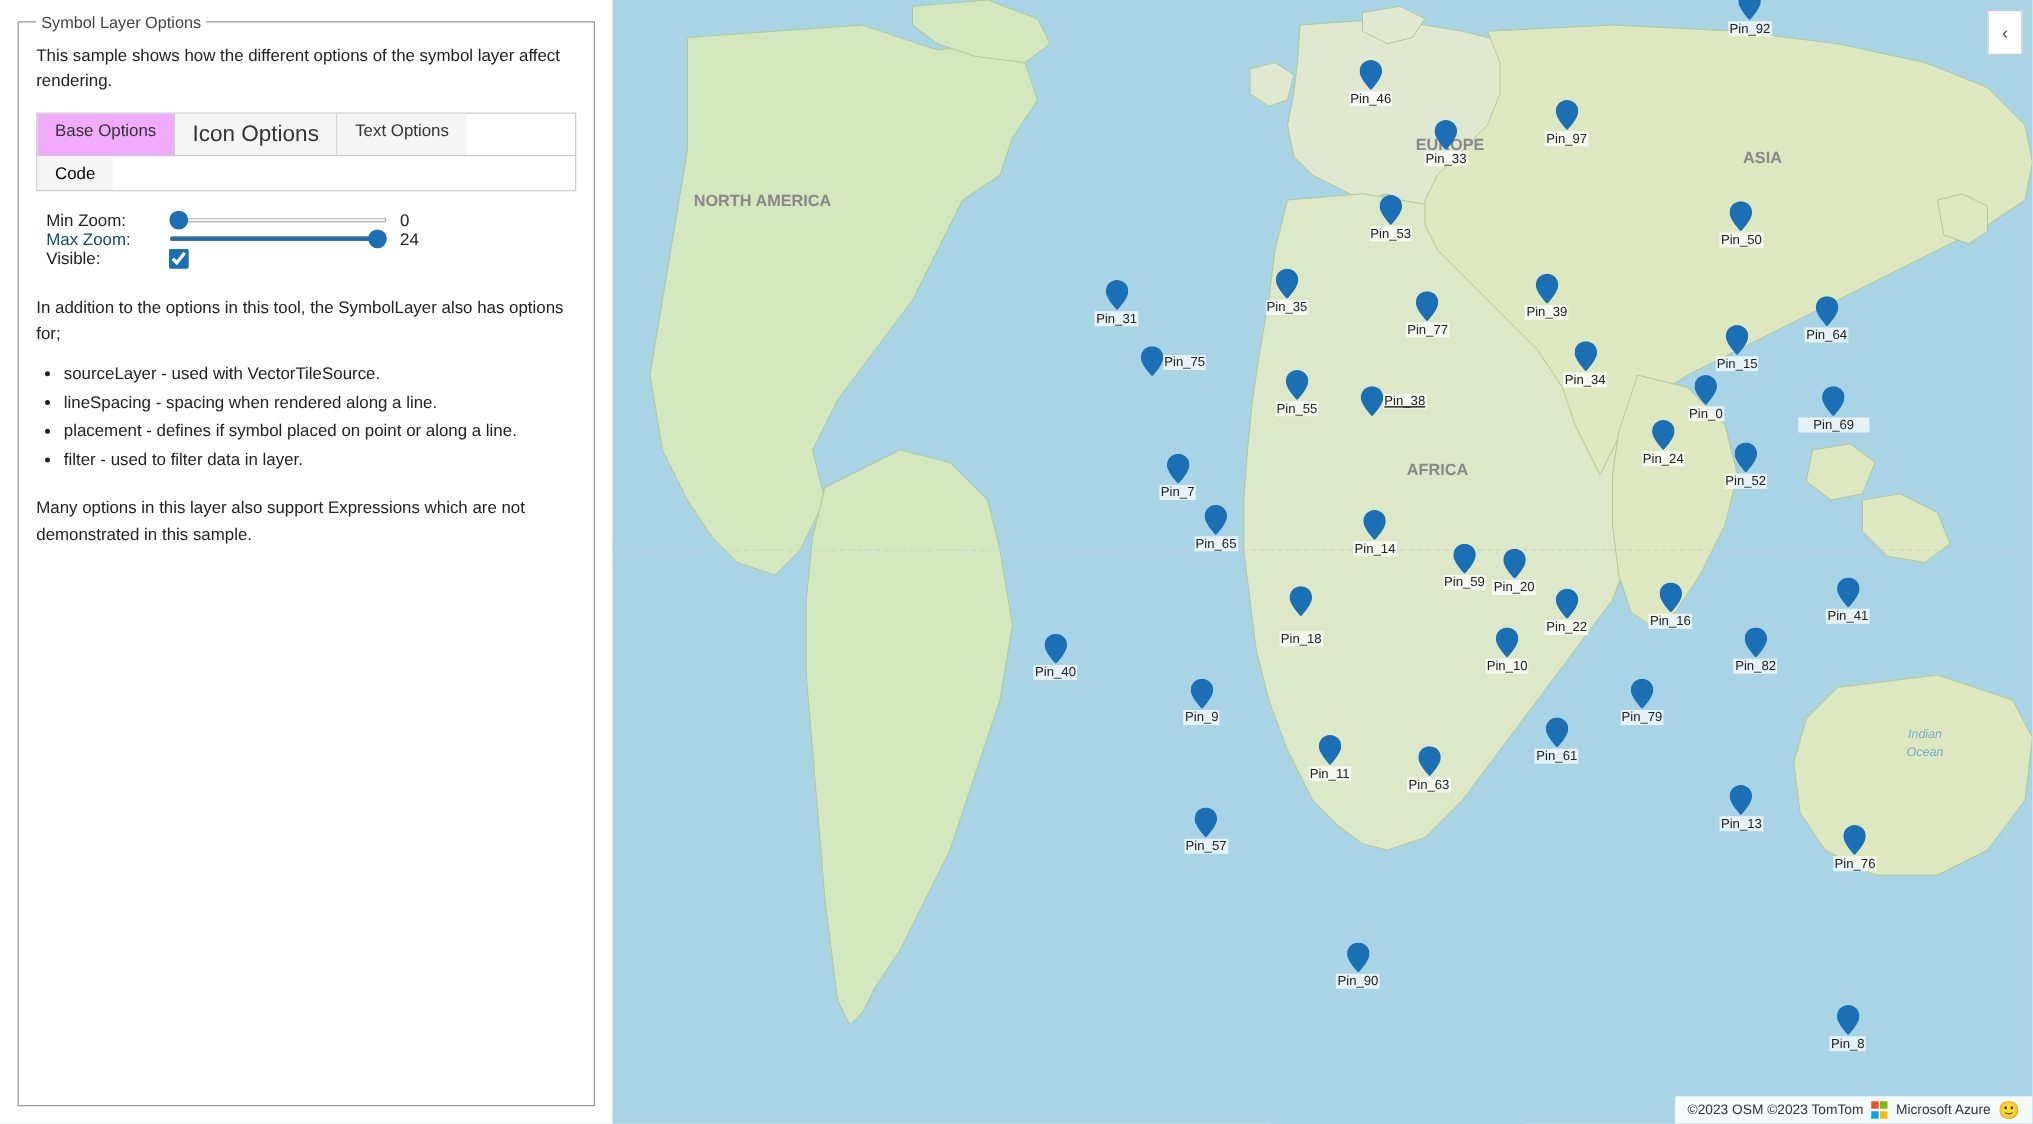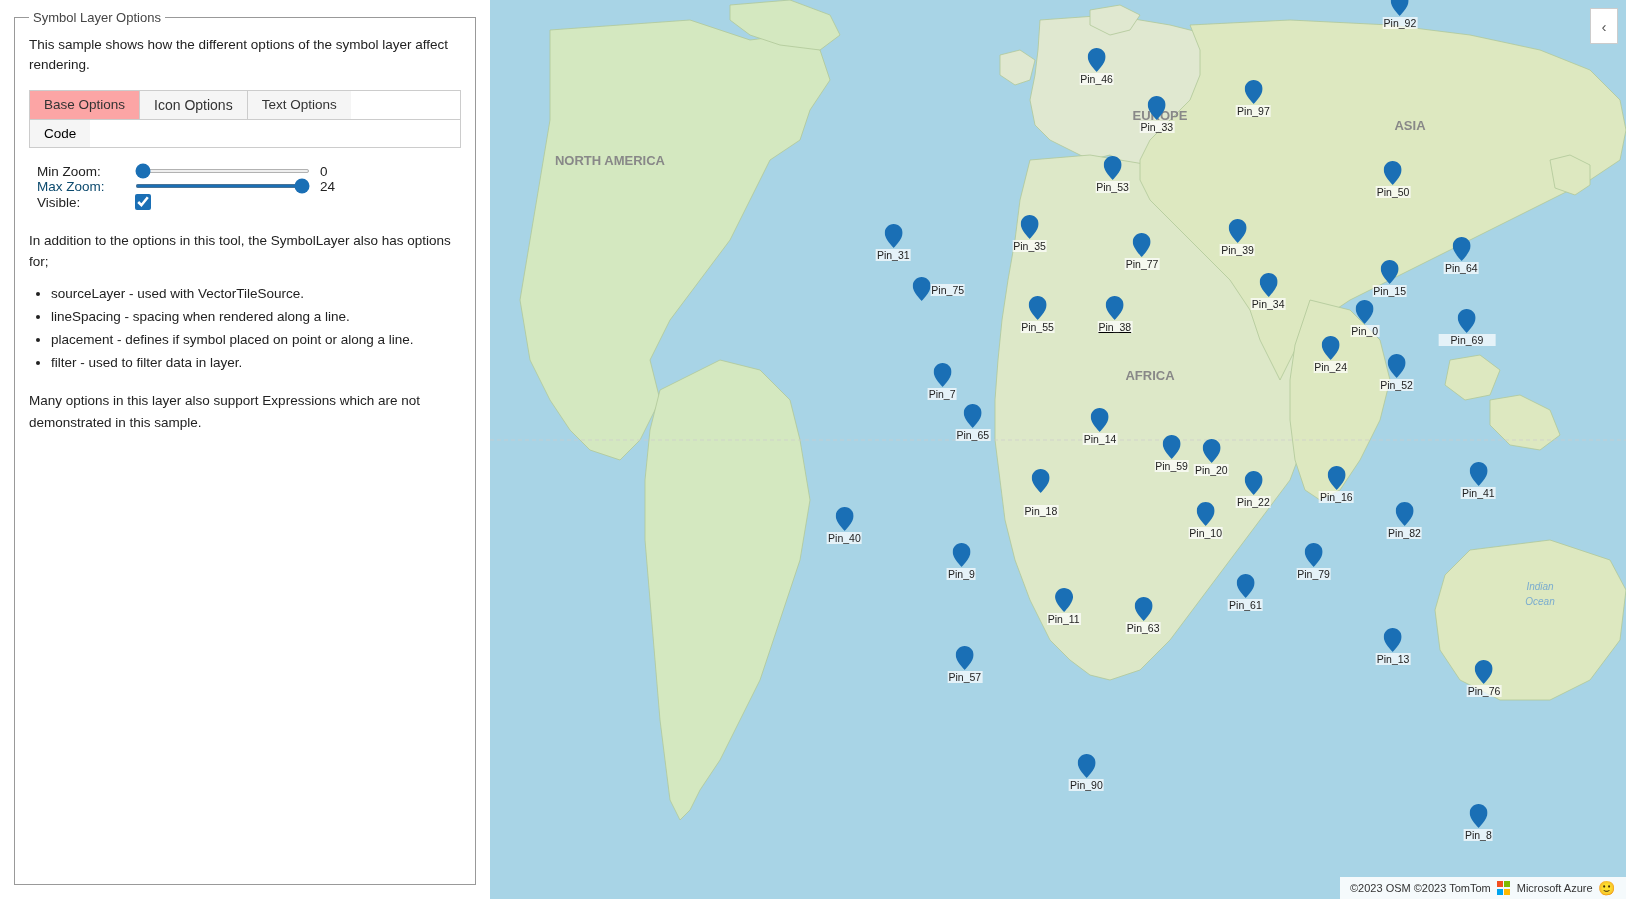--- a/index.html
+++ b/index.html
@@ -49,22 +49,22 @@
 </head>
 <body>
 
 <div id="left-panel">
   <fieldset style="border:1px solid #999; padding:10px 14px 18px 14px; flex:1; display:flex; flex-direction:column;">
     <legend style="font-size:13px; color:#444; padding:0 4px;">Symbol Layer Options</legend>
 
     <p style="font-size:13.5px; color:#222; line-height:1.5; margin-bottom:14px;">This sample shows how the different options of the symbol layer affect rendering.</p>
 
     <div style="display:flex; border:1px solid #ccc; border-bottom:none;">
-      <div class="tab active" style="padding:6px 14px; font-size:13.5px; cursor:pointer; background:#fca5a5; border-right:1px solid #ccc;">Base Options</div>
-      <div class="tab" style="padding:6px 14px; font-size:14px; cursor:pointer; background:#f5f5f5; border-right:1px solid #ccc;">Icon Options</div>
+      <div class="tab active" style="padding:6px 14px; font-size:13.5px; cursor:pointer; background:#f0abfc; border-right:1px solid #ccc;">Base Options</div>
+      <div class="tab" style="padding:6px 14px; font-size:18px; cursor:pointer; background:#f5f5f5; border-right:1px solid #ccc;">Icon Options</div>
       <div class="tab" style="padding:6px 14px; font-size:13.5px; cursor:pointer; background:#f5f5f5;">Text Options</div>
     </div>
 
     <div style="display:flex; border:1px solid #ccc; margin-bottom:16px;">
       <div style="padding:6px 14px; font-size:13.5px; cursor:pointer; background:#f5f5f5;">Code</div>
     </div>
 
     <div style="display:flex; flex-direction:column; margin-bottom:20px; padding-left:8px;">
 
       <div style="display:flex; align-items:center; gap:10px;">
@@ -72,21 +72,21 @@
         <input type="range" min="0" max="24" value="0" style="width: 175px; accent-color: rgb(26, 111, 181);">
         <span style="font-size:13.5px; color:#222; width:24px;">0</span>
       </div>
 
       <div style="display:flex; align-items:center; gap:10px;">
         <span style="width:88px; font-size:13.5px; color:#0c4a6e;">Max Zoom:</span>
         <input type="range" min="0" max="24" value="24" style="width: 175px; accent-color: rgb(26, 111, 181);">
         <span style="font-size:13.5px; color:#222; width:24px;">24</span>
       </div>
 
-      <div style="display:flex; align-items:flex-end; gap:10px;">
+      <div style="display:flex; align-items:center; gap:10px;">
         <span style="width:88px; font-size:13.5px; color:#222;">Visible:</span>
         <input type="checkbox" checked="" style="width: 16px; height: 16px; accent-color: rgb(26, 111, 181);">
       </div>
     </div>
 
     <p style="font-size:13.5px; color:#222; line-height:1.6; margin-bottom:10px;">In addition to the options in this tool, the SymbolLayer also has options for;</p>
 
     <ul style="margin-left:22px; margin-bottom:16px;">
       <li style="font-size:13.5px; color:#222; line-height:1.7;">sourceLayer - used with VectorTileSource.</li>
       <li style="font-size:13.5px; color:#222; line-height:1.7;">lineSpacing - spacing when rendered along a line.</li>
@@ -235,21 +235,21 @@
           <path d="M9 0 C4 0 0 4 0 9 C0 15 9 24 9 24 C9 24 18 15 18 9 C18 4 14 0 9 0 Z" fill="#1a6fb5"></path>
         </svg>
         <span style="font-size: 10.5px; color: rgb(34, 34, 34); white-space: nowrap; margin-top: 1px; background: rgba(255, 255, 255, 0.7); padding: 0px 1px;">Pin_52</span>
       </div>
       <div style="position: absolute; left: 86%; top: 38.5%; transform: translate(-50%, -100%); display: flex; flex-direction: column; align-items: center;">
         <svg width="18" height="24" viewBox="0 0 18 24">
           <path d="M9 0 C4 0 0 4 0 9 C0 15 9 24 9 24 C9 24 18 15 18 9 C18 4 14 0 9 0 Z" fill="#1a6fb5"></path>
         </svg>
         <span style="font-size: 10.5px; color: rgb(34, 34, 34); white-space: nowrap; margin-top: 1px; background: rgba(255, 255, 255, 0.7); padding: 0px 12px;">Pin_69</span>
       </div>
-      <div style="position: absolute; left: 55%; top: 37%; transform: translate(-50%, -100%); display: flex; flex-direction: column; align-items: center; text-decoration: underline;">
+      <div style="position: absolute; left: 55%; top: 37%; transform: translate(-50%, -100%); display: flex; flex-direction: row; align-items: center; text-decoration: underline;">
         <svg width="18" height="24" viewBox="0 0 18 24">
           <path d="M9 0 C4 0 0 4 0 9 C0 15 9 24 9 24 C9 24 18 15 18 9 C18 4 14 0 9 0 Z" fill="#1a6fb5"></path>
         </svg>
         <span style="font-size: 10.5px; color: rgb(34, 34, 34); white-space: nowrap; margin-top: 1px; background: rgba(255, 255, 255, 0.7); padding: 0px 1px;">Pin_38</span>
       </div>
       <div style="position: absolute; left: 35.5%; top: 29%; transform: translate(-50%, -100%); display: flex; flex-direction: column; align-items: center;">
         <svg width="18" height="24" viewBox="0 0 18 24">
           <path d="M9 0 C4 0 0 4 0 9 C0 15 9 24 9 24 C9 24 18 15 18 9 C18 4 14 0 9 0 Z" fill="#1a6fb5"></path>
         </svg>
         <span style="font-size: 10.5px; color: rgb(34, 34, 34); white-space: nowrap; margin-top: 1px; background: rgba(255, 255, 255, 0.7); padding: 0px 1px;">Pin_31</span>

